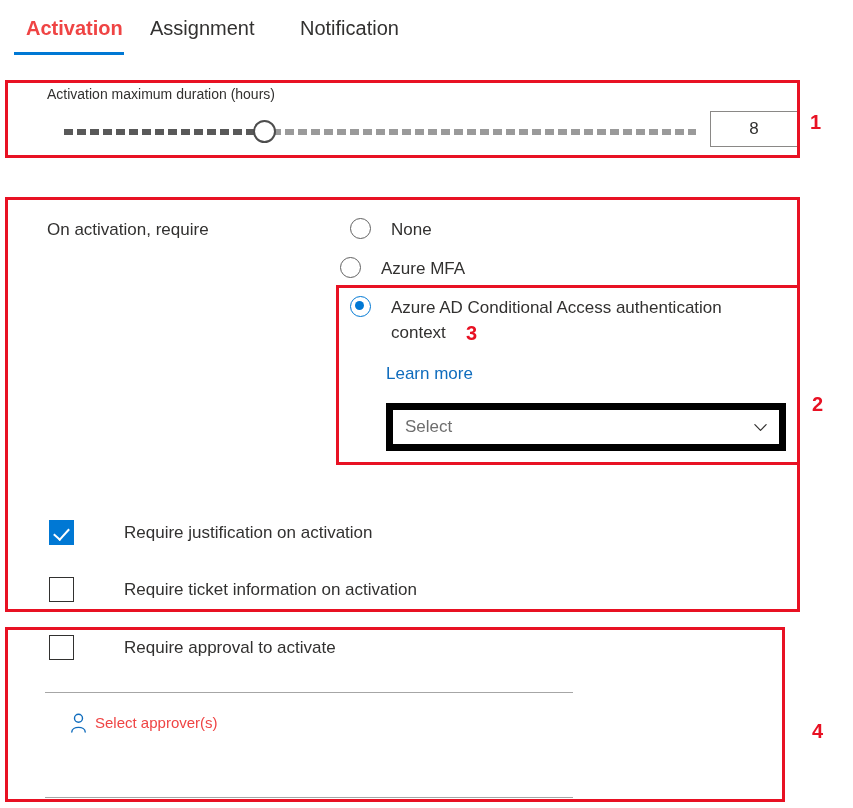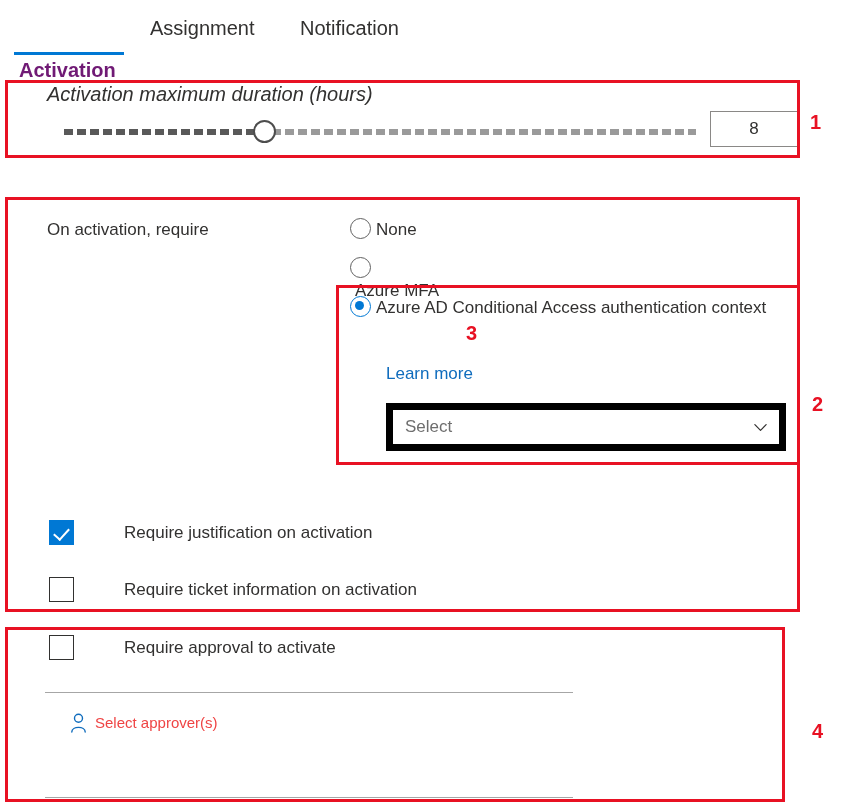--- a/index.html
+++ b/index.html
@@ -24,21 +24,21 @@
   }
   .tab {
     position: absolute;
     top: 14px;
     font-size: 20px;
     line-height: 28px;
     color: #323130;
     white-space: nowrap;
     padding-bottom: 10px;
   }
-  .tab-activation { left: 19px; font-weight: 700; color: #701a75; margin-top: 42px; }
+  .tab-activation { left: 26px; font-weight: 700; color: #ef4444; }
   .tab-assignment { left: 150px; }
   .tab-notification { left: 300px; }
   .tab-underline {
     position: absolute;
     left: 14px;
     top: 52px;
     width: 110px;
     height: 3px;
     background: #0078d4;
   }
@@ -65,25 +65,24 @@
   }
   .annnum-1 { left: 810px; top: 111px; }
   .annnum-2 { left: 812px; top: 393px; }
   .annnum-3 { left: 466px; top: 322px; }
   .annnum-4 { left: 812px; top: 720px; }
 
   
   .slider-label {
     position: absolute;
     left: 47px; top: 83px;
-    font-size: 20px;
-    line-height: 22px;
-    color: #323130;
-    white-space: nowrap;
-    font-style: italic;
+    font-size: 14px;
+    line-height: 22px;
+    color: #323130;
+    white-space: nowrap;
   }
   .slider-wrap {
     position: absolute;
     left: 64px; top: 118px;
     width: 632px; height: 28px;
   }
   .slider-track {
     position: absolute;
     left: 0; top: 11px;
     width: 632px; height: 6px;
@@ -135,21 +134,21 @@
     color: #323130;
     white-space: nowrap;
   }
 
   .radio-row {
     position: absolute;
     display: flex;
     align-items: flex-start;
   }
   .radio-none { left: 350px; top: 217px; }
-  .radio-mfa  { left: 350px; top: 256px; flex-direction: column; }
+  .radio-mfa  { left: 340px; top: 256px; }
   .radio-ca   { left: 350px; top: 295px; width: 430px; }
 
   .radio-mark {
     width: 21px; height: 21px;
     border-radius: 50%;
     border: 1.6px solid #616161;
     box-sizing: border-box;
     background: #ffffff;
     flex: 0 0 auto;
     margin-top: 1px;
@@ -160,21 +159,21 @@
   }
   .radio-mark.checked::after {
     content: "";
     position: absolute;
     left: 4px; top: 4px;
     width: 9px; height: 9px;
     border-radius: 50%;
     background: #0078d4;
   }
   .radio-text {
-    margin-left: 5px;
+    margin-left: 20px;
     font-size: 17px;
     line-height: 25px;
     color: #323130;
   }
 
   .learn-more {
     position: absolute;
     left: 386px; top: 363px;
     font-size: 17px;
     line-height: 22px;

